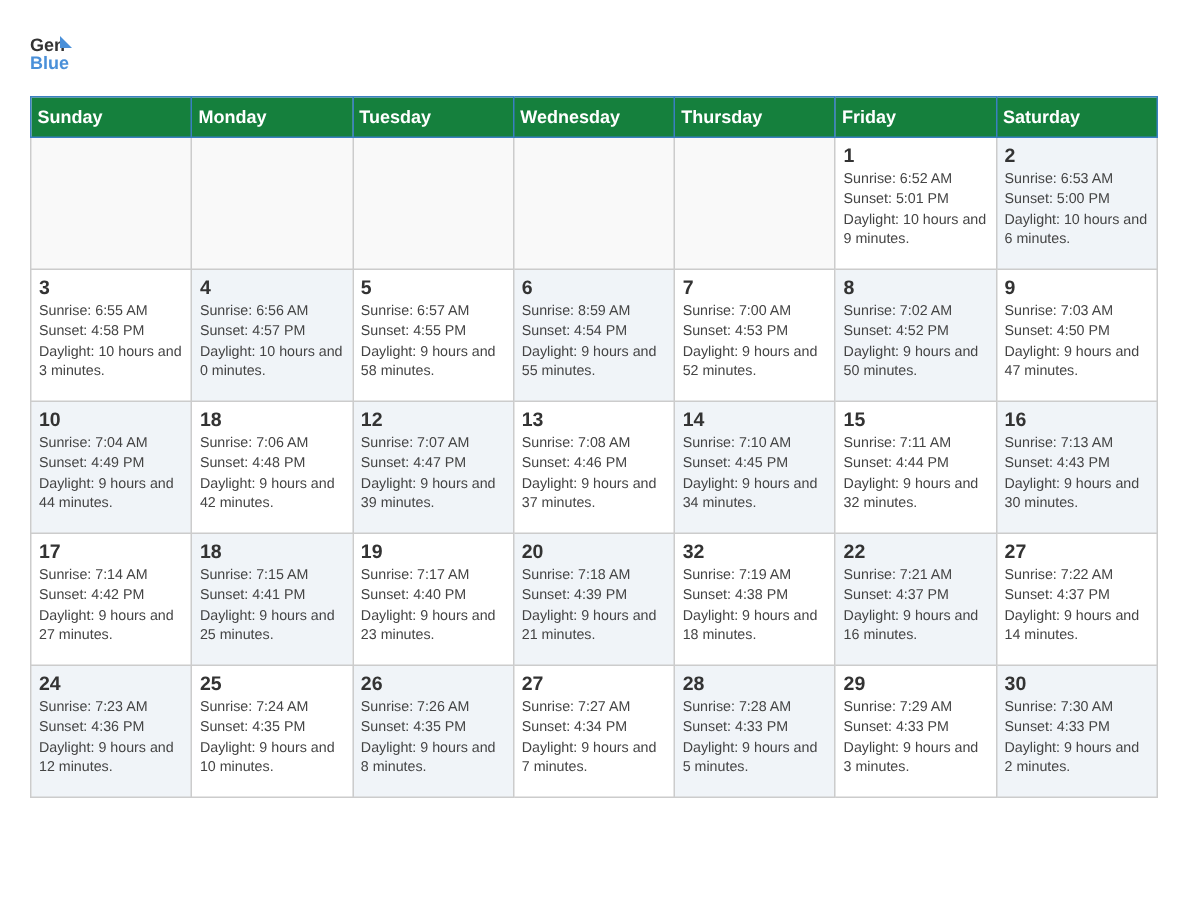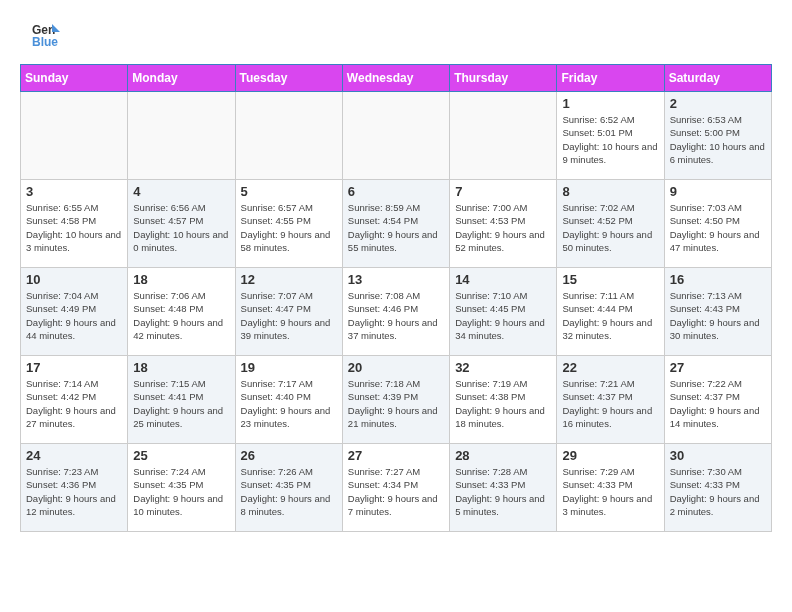--- a/index.html
+++ b/index.html
@@ -12,21 +12,20 @@
     }
     .header {
       display: flex;
       justify-content: space-between;
       align-items: flex-start;
       margin-bottom: 16px;
     }
     .logo {
       display: flex;
       gap: 4px;
-      margin-left: 12px;
     }
     .logo-icon {
       width: 28px;
       height: 28px;
     }
     .title-area { text-align: right; }
     .month-title {
       font-size: 32px;
       font-weight: bold;
       color: #333;
@@ -34,21 +33,21 @@
     .location {
       font-size: 15px;
       color: #555;
     }
     table {
       width: 100%;
       border-collapse: collapse;
       table-layout: fixed;
     }
     th {
-      background: #d946ef;
+      background: #15803d;
       color: #fff;
       font-size: 12px;
       font-weight: bold;
       padding: 6px 4px;
       text-align: left;
       border: 1px solid #3a7fc1;
     }
     td {
       border: 1px solid #ccc;
       vertical-align: top;

